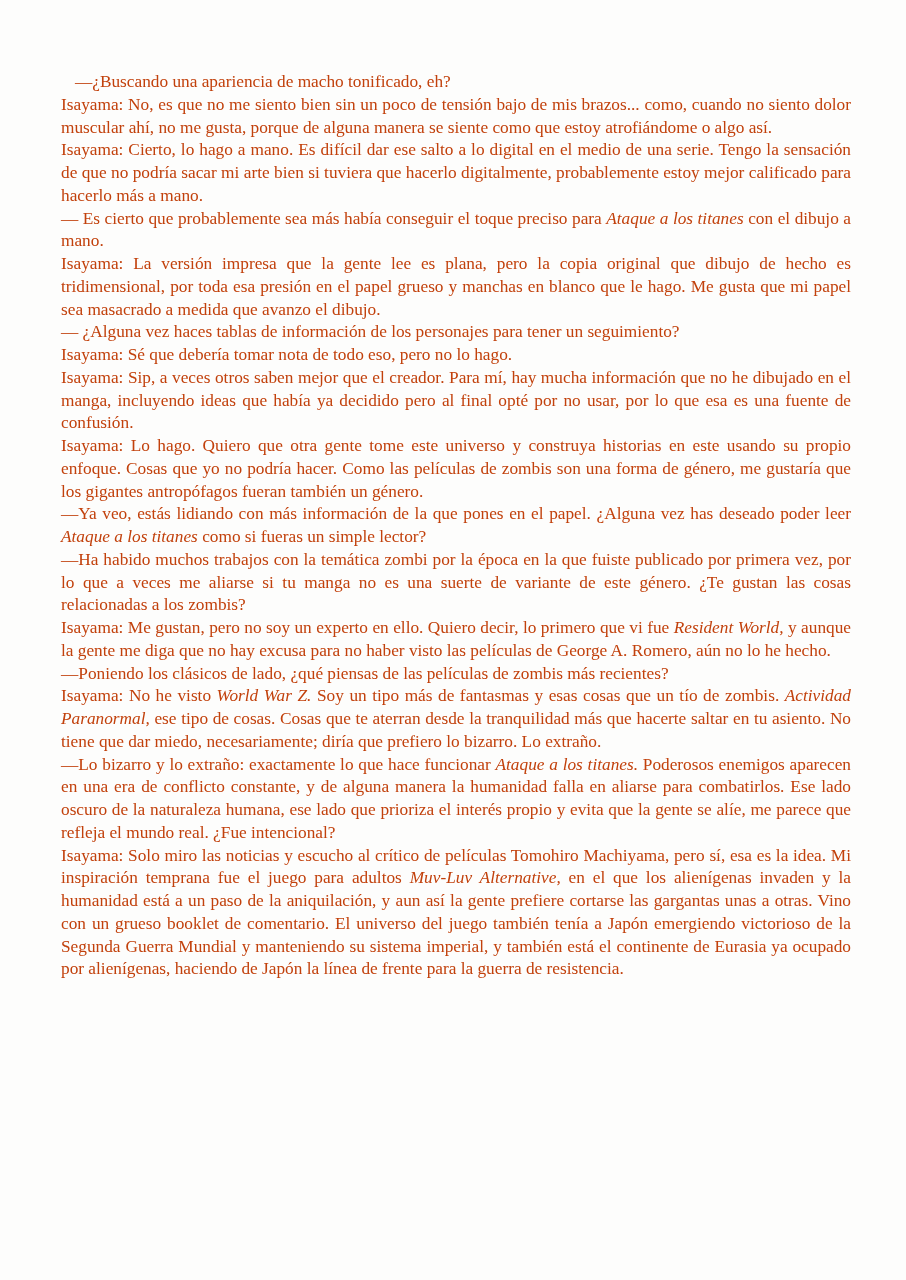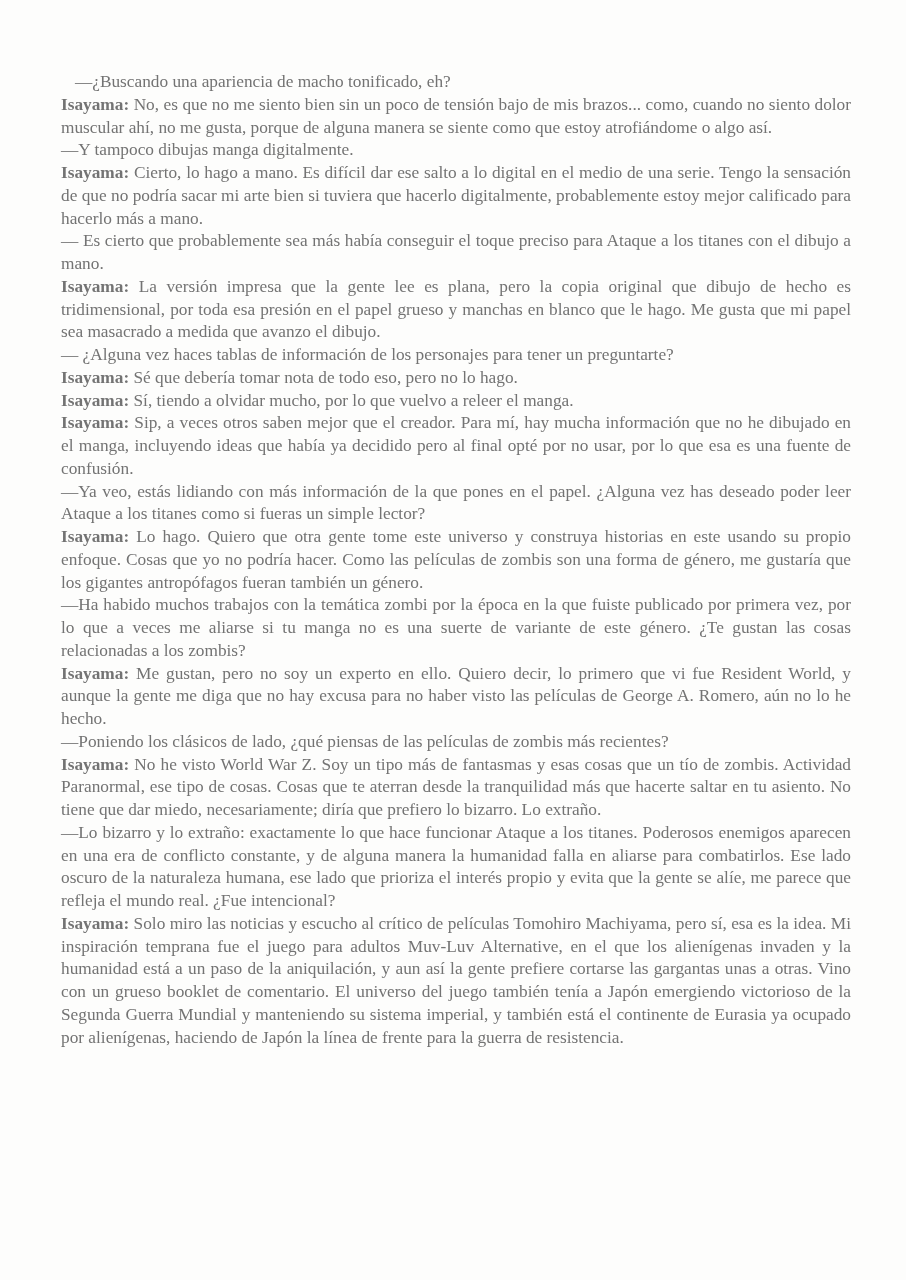--- a/index.html
+++ b/index.html
@@ -15,56 +15,55 @@
     overflow: hidden;
   }
   .text-block {
     position: absolute;
     left: 61px;
     top: 71px;
     width: 790px;
     font-family: "Liberation Serif", "DejaVu Serif", serif;
     font-size: 17.3px;
     line-height: 22.75px;
-    color: #737373;
+    color: #c2410c;
     text-align: justify;
     hyphens: auto;
     -webkit-hyphens: auto;
   }
   .text-block p {
     margin: 0;
     padding: 0;
   }
   .text-block p.indent {
     text-indent: 14px;
   }
   .speaker {
-    font-weight: bold;
+    font-weight: normal;
     margin-top: 8px;
   }
   .work-title {
+    font-style: italic;
   }
 </style>
 </head>
 <body>
 
 <div class="page">
   <main class="text-block">
       <p class="indent"><span>—¿Buscando una apariencia de macho tonificado, eh?</span></p>
       <p class=""><span class="speaker">Isayama:</span><span> No, es que no me siento bien sin un poco de tensión bajo de mis brazos... como, cuando no siento dolor muscular ahí, no me gusta, porque de alguna manera se siente como que estoy atrofiándome o algo así.</span></p>
-      <p class=""><span>—Y tampoco dibujas manga digitalmente.</span></p>
       <p class=""><span class="speaker">Isayama:</span><span> Cierto, lo hago a mano. Es difícil dar ese salto a lo digital en el medio de una serie. Tengo la sensación de que no podría sacar mi arte bien si tuviera que hacerlo digitalmente, probablemente estoy mejor calificado para hacerlo más a mano.</span></p>
       <p class=""><span>— Es cierto que probablemente sea más había conseguir el toque preciso para </span><span class="work-title">Ataque a los titanes</span><span> con el dibujo a mano.</span></p>
       <p class=""><span class="speaker">Isayama:</span><span> La versión impresa que la gente lee es plana, pero la copia original que dibujo de hecho es tridimensional, por toda esa presión en el papel grueso y manchas en blanco que le hago. Me gusta que mi papel sea masacrado a medida que avanzo el dibujo.</span></p>
-      <p class=""><span>— ¿Alguna vez haces tablas de información de los personajes para tener un preguntarte?</span></p>
+      <p class=""><span>— ¿Alguna vez haces tablas de información de los personajes para tener un seguimiento?</span></p>
       <p class=""><span class="speaker">Isayama:</span><span> Sé que debería tomar nota de todo eso, pero no lo hago.</span></p>
-      <p class=""><span class="speaker">Isayama:</span><span> Sí, tiendo a olvidar mucho, por lo que vuelvo a releer el manga.</span></p>
       <p class=""><span class="speaker">Isayama:</span><span> Sip, a veces otros saben mejor que el creador. Para mí, hay mucha información que no he dibujado en el manga, incluyendo ideas que había ya decidido pero al final opté por no usar, por lo que esa es una fuente de confusión.</span></p>
+      <p class=""><span class="speaker">Isayama:</span><span> Lo hago. Quiero que otra gente tome este universo y construya historias en este usando su propio enfoque. Cosas que yo no podría hacer. Como las películas de zombis son una forma de género, me gustaría que los gigantes antropófagos fueran también un género.</span></p>
       <p class=""><span>—Ya veo, estás lidiando con más información de la que pones en el papel. ¿Alguna vez has deseado poder leer </span><span class="work-title">Ataque a los titanes</span><span> como si fueras un simple lector?</span></p>
-      <p class=""><span class="speaker">Isayama:</span><span> Lo hago. Quiero que otra gente tome este universo y construya historias en este usando su propio enfoque. Cosas que yo no podría hacer. Como las películas de zombis son una forma de género, me gustaría que los gigantes antropófagos fueran también un género.</span></p>
       <p class=""><span>—Ha habido muchos trabajos con la temática zombi por la época en la que fuiste publicado por primera vez, por lo que a veces me aliarse si tu manga no es una suerte de variante de este género. ¿Te gustan las cosas relacionadas a los zombis?</span></p>
       <p class=""><span class="speaker">Isayama:</span><span> Me gustan, pero no soy un experto en ello. Quiero decir, lo primero que vi fue </span><span class="work-title">Resident World,</span><span> y aunque la gente me diga que no hay excusa para no haber visto las películas de George A. Romero, aún no lo he hecho.</span></p>
       <p class=""><span>—Poniendo los clásicos de lado, ¿qué piensas de las películas de zombis más recientes?</span></p>
       <p class=""><span class="speaker">Isayama:</span><span> No he visto </span><span class="work-title">World War Z.</span><span> Soy un tipo más de fantasmas y esas cosas que un tío de zombis. </span><span class="work-title">Actividad Paranormal,</span><span> ese tipo de cosas. Cosas que te aterran desde la tranquilidad más que hacerte saltar en tu asiento. No tiene que dar miedo, necesariamente; diría que prefiero lo bizarro. Lo extraño.</span></p>
       <p class=""><span>—Lo bizarro y lo extraño: exactamente lo que hace funcionar </span><span class="work-title">Ataque a los titanes.</span><span> Poderosos enemigos aparecen en una era de conflicto constante, y de alguna manera la humanidad falla en aliarse para combatirlos. Ese lado oscuro de la naturaleza humana, ese lado que prioriza el interés propio y evita que la gente se alíe, me parece que refleja el mundo real. ¿Fue intencional?</span></p>
       <p class=""><span class="speaker">Isayama:</span><span> Solo miro las noticias y escucho al crítico de películas Tomohiro Machiyama, pero sí, esa es la idea. Mi inspiración temprana fue el juego para adultos </span><span class="work-title">Muv-Luv Alternative,</span><span> en el que los alienígenas invaden y la humanidad está a un paso de la aniquilación, y aun así la gente prefiere cortarse las gargantas unas a otras. Vino con un grueso booklet de comentario. El universo del juego también tenía a Japón emergiendo victorioso de la Segunda Guerra Mundial y manteniendo su sistema imperial, y también está el continente de Eurasia ya ocupado por alienígenas, haciendo de Japón la línea de frente para la guerra de resistencia.</span></p>
     </main>
 </div>
 
 </body></html>

